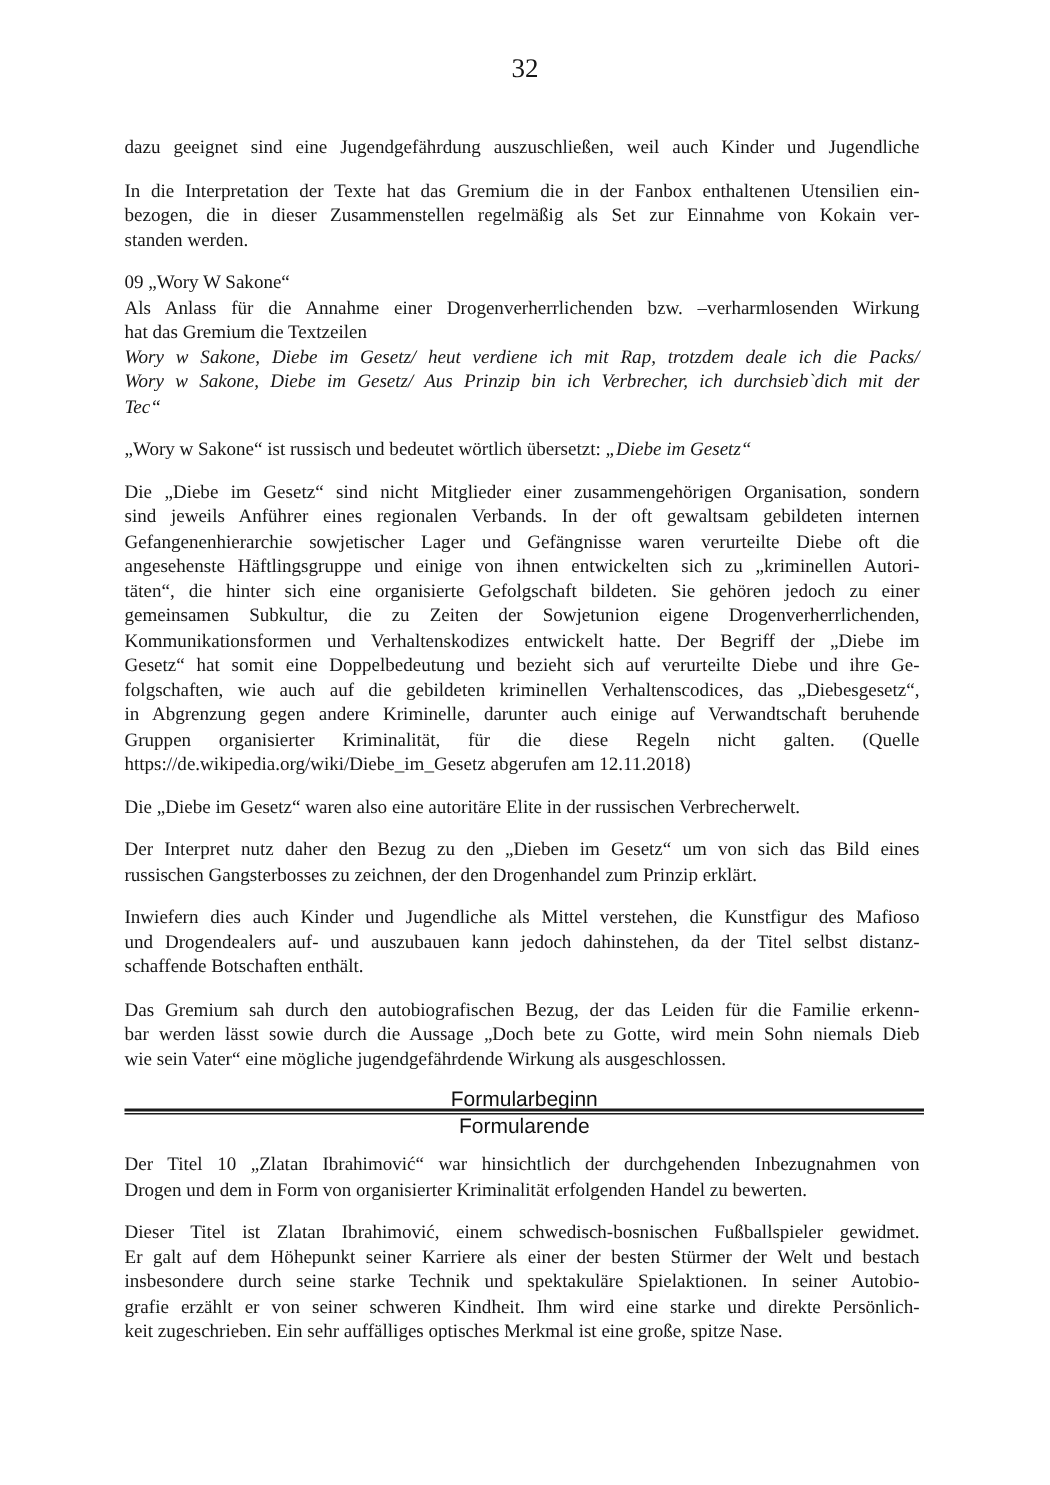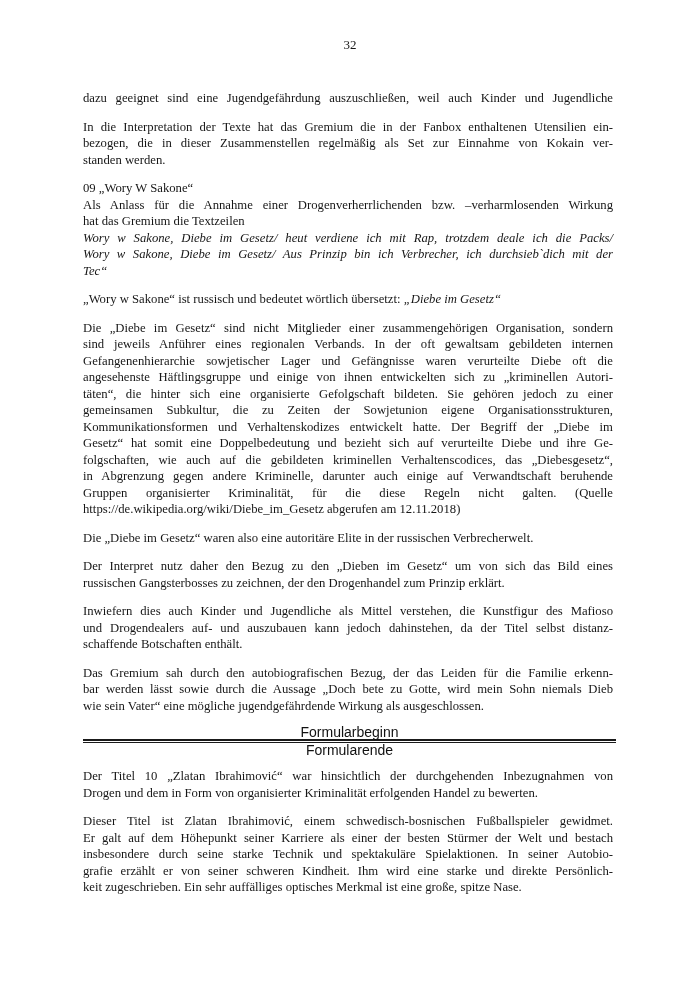--- a/index.html
+++ b/index.html
@@ -15,21 +15,21 @@
     font-family: "Liberation Serif", "DejaVu Serif", serif;
     color: #161616;
     overflow: hidden;
   }
   .pagenum {
     position: absolute;
     top: 37px;
     left: 0;
     right: 0;
     text-align: center;
-    font-size: 13px;
+    font-size: 18px;
     line-height: 16px;
     color: #161616;
   }
   .doc-body {
     position: absolute;
     left: 83px;
     top: 90px;
     width: 533px;
   }
   .para {
@@ -89,21 +89,21 @@
       </div>
       <div class="para">
         <div class="ln"><span>„Wory w Sakone“ ist russisch und bedeutet wörtlich übersetzt: </span><span class="it">„Diebe im Gesetz“</span></div>
       </div>
       <div class="para">
         <div class="ln j"><span>Die „Diebe im Gesetz“ sind nicht Mitglieder einer zusammengehörigen Organisation, sondern</span></div>
         <div class="ln j"><span>sind jeweils Anführer eines regionalen Verbands. In der oft gewaltsam gebildeten internen</span></div>
         <div class="ln j"><span>Gefangenenhierarchie sowjetischer Lager und Gefängnisse waren verurteilte Diebe oft die</span></div>
         <div class="ln j"><span>angesehenste Häftlingsgruppe und einige von ihnen entwickelten sich zu „kriminellen Autori-</span></div>
         <div class="ln j"><span>täten“, die hinter sich eine organisierte Gefolgschaft bildeten. Sie gehören jedoch zu einer</span></div>
-        <div class="ln j"><span>gemeinsamen Subkultur, die zu Zeiten der Sowjetunion eigene Organisationsstrukturen,</span></div>
+        <div class="ln j"><span>gemeinsamen Subkultur, die zu Zeiten der Sowjetunion eigene Drogenverherrlichenden,</span></div>
         <div class="ln j"><span>Kommunikationsformen und Verhaltenskodizes entwickelt hatte. Der Begriff der „Diebe im</span></div>
         <div class="ln j"><span>Gesetz“ hat somit eine Doppelbedeutung und bezieht sich auf verurteilte Diebe und ihre Ge-</span></div>
         <div class="ln j"><span>folgschaften, wie auch auf die gebildeten kriminellen Verhaltenscodices, das „Diebesgesetz“,</span></div>
         <div class="ln j"><span>in Abgrenzung gegen andere Kriminelle, darunter auch einige auf Verwandtschaft beruhende</span></div>
         <div class="ln j"><span>Gruppen organisierter Kriminalität, für die diese Regeln nicht galten. (Quelle</span></div>
         <div class="ln"><span>https://de.wikipedia.org/wiki/Diebe_im_Gesetz abgerufen am 12.11.2018)</span></div>
       </div>
       <div class="para">
         <div class="ln"><span>Die „Diebe im Gesetz“ waren also eine autoritäre Elite in der russischen Verbrecherwelt.</span></div>
       </div>

